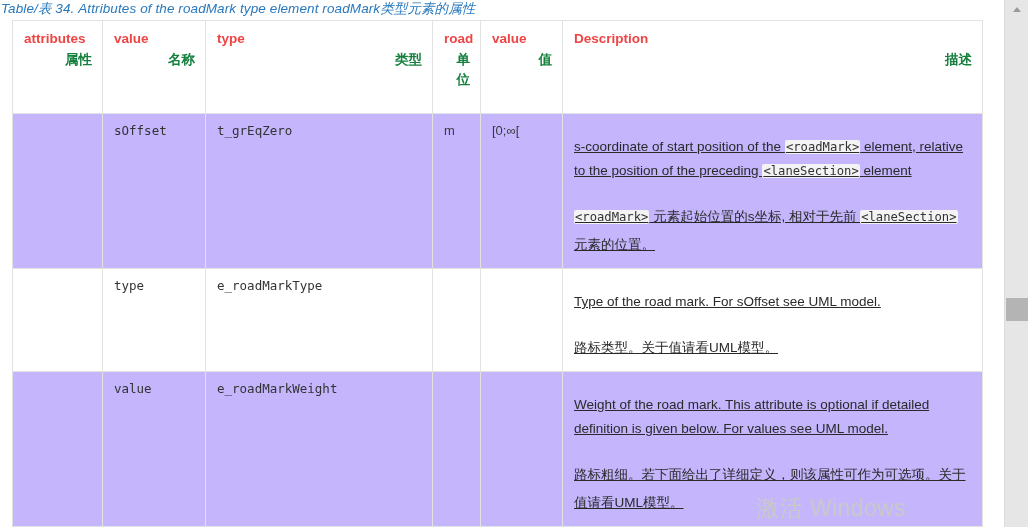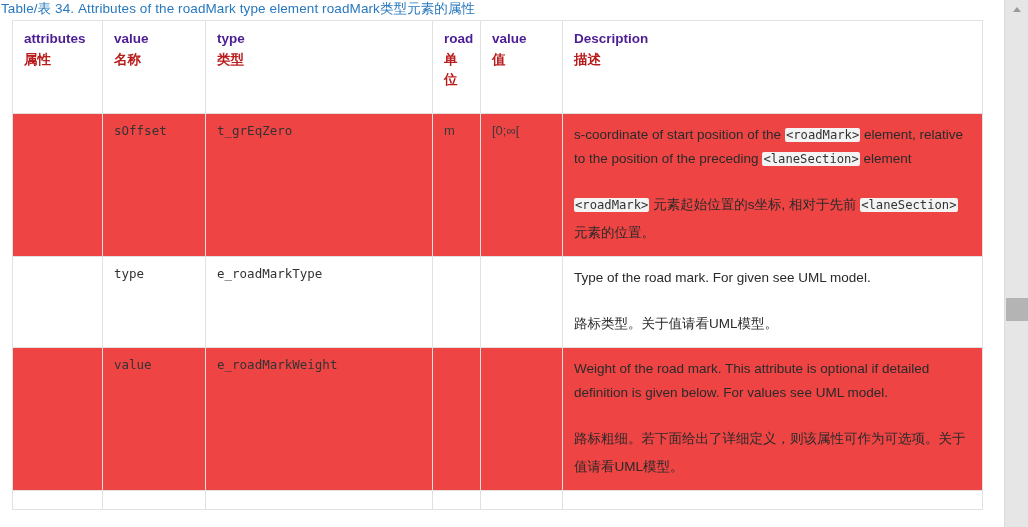--- a/index.html
+++ b/index.html
@@ -30,20 +30,21 @@
     left: 0;
     top: 0;
     width: 1004px;
     height: 527px;
     overflow: hidden;
     background: #ffffff;
   }
 
   
   .caption {
+    font-style: italic;
     font-size: 13.5px;
     line-height: 16px;
     color: #2878be;
     padding: 1px 0 3px 1px;
     white-space: nowrap;
     letter-spacing: 0.1px;
   }
 
   
   table.attrtable {
@@ -76,32 +77,33 @@
     background: #ffffff;
     padding-top: 10px;
     padding-bottom: 10px;
     height: 74px;
   }
   thead th .hd-en {
     display: block;
     font-size: 13.5px;
     line-height: 17px;
     font-weight: bold;
-    color: #4c1d95;
+    color: #ef4444;
   }
   thead th .hd-zh {
     display: block;
     font-size: 13.5px;
     line-height: 20px;
     font-weight: bold;
-    color: #b91c1c;
+    color: #15803d;
     margin-top: 3px;
-  }
-
-  tbody tr.shaded > td { background: #ef4444; }
+    text-align: right;
+  }
+
+  tbody tr.shaded > td { background: #c4b5fd; }
   tbody tr.plain  > td { background: #ffffff; }
 
   td.mono {
     font-family: "DejaVu Sans Mono", "Liberation Mono", monospace;
     font-size: 12.5px;
     color: #333333;
     padding-top: 11px;
   }
   td.unit, td.value {
     font-size: 13px;
@@ -109,21 +111,21 @@
     padding-top: 11px;
   }
 
   td.desc {
     font-size: 13.5px;
     color: #2a2a2a;
     line-height: 24px;
     padding-top: 9px;
     padding-right: 16px;
   }
-  td.desc p { margin: 0 0 0 0; }
+  td.desc p { margin: 12px 0 0 0; text-decoration: underline; }
   td.desc p + p { margin-top: 20px; }
   td.desc .zh { line-height: 28px; }
   code.inl {
     font-family: "DejaVu Sans Mono", "Liberation Mono", monospace;
     font-size: 12.2px;
     background: #f3f3f3;
     color: #333333;
     padding: 0 1px;
     border-radius: 2px;
     white-space: nowrap;
@@ -236,21 +238,21 @@
               <p class="zh"><code class="inl">&lt;roadMark&gt;</code> 元素起始位置的s坐标, 相对于先前 <code class="inl">&lt;laneSection&gt;</code> 元素的位置。</p>
             </td>
           </tr>
           <tr class="plain">
             <td></td>
             <td class="mono">type</td>
             <td class="mono">e_roadMarkType</td>
             <td class="unit"></td>
             <td class="value"></td>
             <td class="desc">
-              <p>Type of the road mark. For given see UML model.</p>
+              <p>Type of the road mark. For sOffset see UML model.</p>
               <p class="zh">路标类型。关于值请看UML模型。</p>
             </td>
           </tr>
           <tr class="shaded">
             <td></td>
             <td class="mono">value</td>
             <td class="mono">e_roadMarkWeight</td>
             <td class="unit"></td>
             <td class="value"></td>
             <td class="desc">
@@ -262,20 +264,21 @@
             <td></td>
             <td class="mono"></td>
             <td class="mono"></td>
             <td class="unit"></td>
             <td class="value"></td>
             <td class="desc"></td>
           </tr>
         </tbody>
     </table>
 
+    <div class="watermark">激活 Windows</div>
   </div>
 
   <div id="scrollbar">
     <div id="sb-up">
       <div class="glyph"></div>
     </div>
     <div id="sb-thumb"></div>
   </div>
 
 </div>

